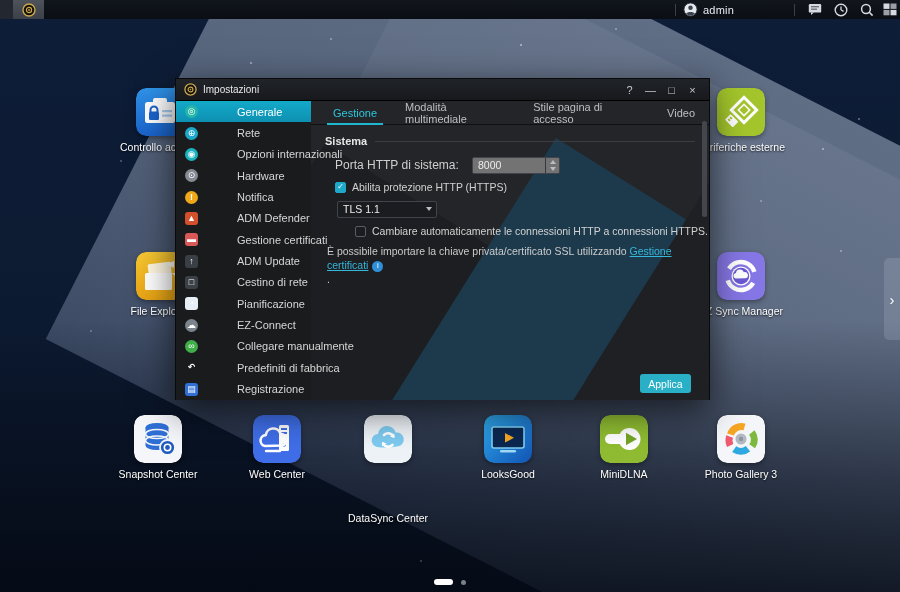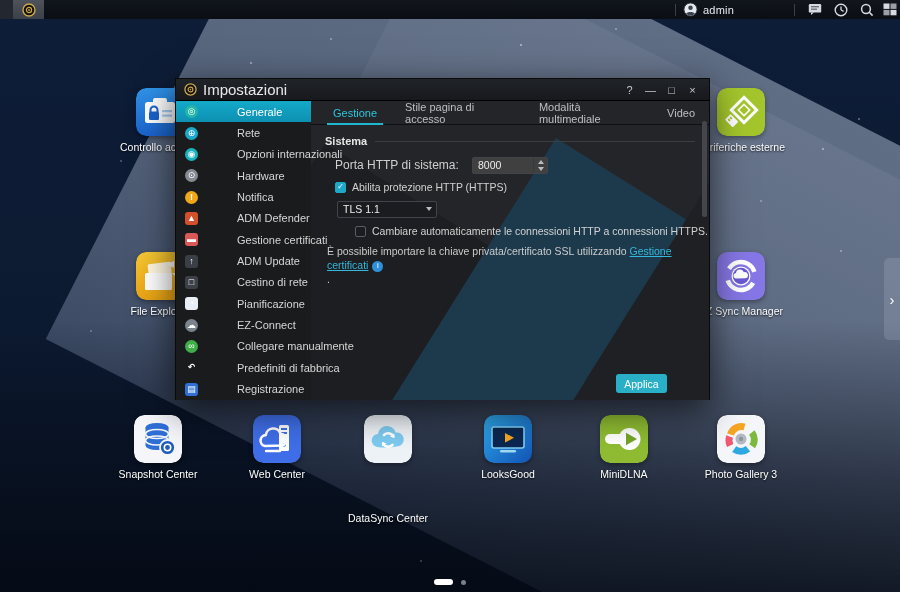--- a/index.html
+++ b/index.html
@@ -53,21 +53,21 @@
   
   .pager { position:absolute; bottom:7px; left:0; width:100%; display:flex; justify-content:center; align-items:center; gap:8px; z-index:3; }
   .pg-pill { width:19px; height:6px; border-radius:3px; background:#fff; cursor:pointer; }
   .pg-dot { width:5px; height:5px; border-radius:50%; background:#78808c; cursor:pointer; }
 
   
   .dialog { position:absolute; left:175px; top:78px; width:535px; height:322px; z-index:10;
     box-shadow:0 10px 34px rgba(0,0,0,.65); background:#232427; border:1px solid #0a0a0a; }
   .dlg-titlebar { height:22px; background:linear-gradient(180deg,#202328,#17191d); border-bottom:1px solid #000;
     display:flex; align-items:center; padding:0 8px; }
-  .dlg-title { color:#e8e8e8; font-size:15px; margin-left:6px; }
+  .dlg-title { color:#e8e8e8; font-size:10px; margin-left:6px; }
   .dlg-ctrls { margin-left:auto; display:flex; align-items:center; gap:4px; }
   .dlg-ctrl { width:17px; height:15px; display:flex; align-items:center; justify-content:center;
     color:#c9c9c9; font-size:11px; cursor:pointer; border-radius:2px; }
   .dlg-body { position:relative; height:299px; display:flex; }
 
   
   .dlg-side { width:135px; background:#1a1b1d; display:flex; flex-direction:column; z-index:2; }
   .side-item { height:21.35px; display:flex; align-items:center; padding:0 0 0 9px; cursor:pointer; }
   .side-item .si { width:13px; height:13px; border-radius:3px; margin-right:7px; flex:0 0 13px;
     display:flex; align-items:center; justify-content:center; font-size:9px; color:#fff; line-height:1; }
@@ -113,22 +113,22 @@
     background:#43474d; z-index:3; cursor:pointer; }
 
   .sect { display:flex; align-items:center; margin:4px 0 6px 0; }
   .sect-title { color:#e6e6e6; font-size:11px; font-weight:bold; white-space:nowrap; padding-right:8px; }
   .sect-line { flex:1; border-top:1px solid #3b3d40; }
 
   .frow { display:flex; align-items:center; height:24px; position:relative; }
   .flabel { color:#cfcfcf; font-size:12px; }
   .lab-l1 { width:135px; padding-left:10px; }
   .lab-l2 { width:123px; padding-left:22px; }
-  .inputwrap { display:flex; align-items:stretch; width:76px; height:17px; margin-left:12px;
-    border:1px solid #41454b; background:#404040; border-radius:2px; }
+  .inputwrap { display:flex; align-items:stretch; width:88px; height:17px; margin-left:12px;
+    border:1px solid #41454b; background:#737373; border-radius:2px; }
   .inputwrap input { flex:1; min-width:0; background:transparent; border:none; outline:none;
     color:#ececec; font-size:10.5px; padding:0 5px; font-family:"Liberation Sans",sans-serif; }
   .spin { width:14px; display:flex; flex-direction:column; align-items:center; justify-content:center; gap:3px;
     border-left:1px solid #35383d; cursor:pointer; }
   .spin .up { width:0; height:0; border-left:3px solid transparent; border-right:3px solid transparent; border-bottom:4px solid #b9bcc0; }
   .spin .dn { width:0; height:0; border-left:3px solid transparent; border-right:3px solid transparent; border-top:4px solid #b9bcc0; }
   .selectwrap { display:flex; align-items:center; width:100px; height:17px; margin-left:12px;
     border:1px solid #41454b; background:#1a1c1f; border-radius:2px; cursor:pointer; }
   .selectwrap .selval { flex:1; color:#ececec; font-size:10.5px; padding:0 5px; white-space:nowrap; }
   .selectwrap .caret { width:14px; display:flex; align-items:center; justify-content:center; }
@@ -140,21 +140,21 @@
   .cb.checked { background:#1fa9c9; border-color:#1fa9c9; }
   .cb.checked::after { content:"✓"; color:#fff; font-size:8px; line-height:1; }
   .cblabel { color:#d2d2d2; font-size:10.5px; margin-left:6px; white-space:nowrap; }
   .ind1 { padding-left:10px; } .ind2 { padding-left:30px; }
 
   .note { color:#cbcbcb; font-size:10.5px; line-height:14px; margin:3px 0 2px 2px; }
   .note a { color:#35b8dc; text-decoration:underline; cursor:pointer; }
   .info-dot { display:inline-flex; width:11px; height:11px; border-radius:50%; background:#2f8fd8; color:#fff;
     font-size:8px; align-items:center; justify-content:center; vertical-align:middle; margin-left:4px; cursor:pointer; }
 
-  .apply-btn { position:absolute; right:42px; bottom:7px; width:51px; height:19px; z-index:4;
+  .apply-btn { position:absolute; right:18px; bottom:7px; width:51px; height:19px; z-index:4;
     background:#29b0c7; border:none; border-radius:3px; color:#fff; font-size:10.5px;
     font-family:"Liberation Sans",sans-serif; cursor:pointer; }
 </style>
 </head>
 <body>
 
 <div class="wallpaper">
   <div class="wp-band"></div>
   <div class="wp-band2"></div>
   <div class="wp-dune"></div>
@@ -448,22 +448,22 @@
 
     <div class="dlg-content">
       <div class="dlg-water">
         <div class="water-gray"></div>
         <div class="water-teal"></div>
         <div class="water-gray2"></div>
       </div>
 
       <div class="tabs">
         <div class="tab active">Gestione</div>
+        <div class="tab">Modalità multimediale</div>
         <div class="tab">Stile pagina di accesso</div>
-        <div class="tab">Modalità multimediale</div>
         <div class="tab">Video</div>
       </div>
 
       <div class="scrollarea">
         <div class="sect">
           <span class="sect-title">Sistema</span>
           <span class="sect-line"></span>
         </div>
 
         <div class="frow">

